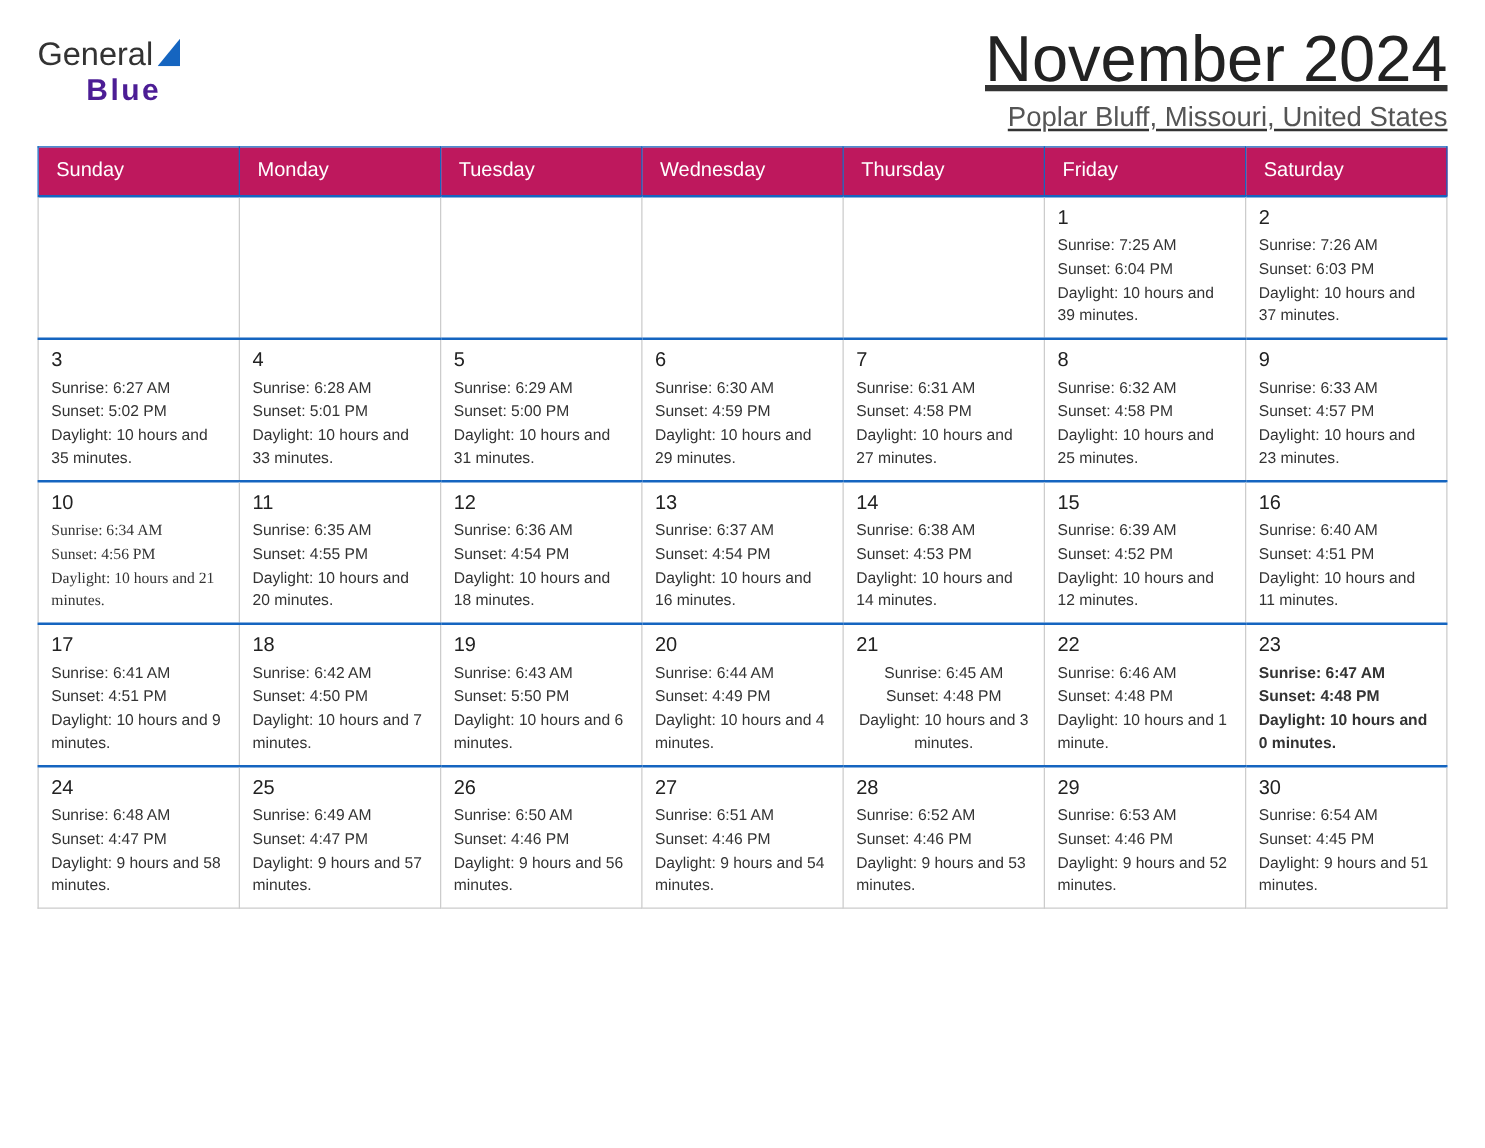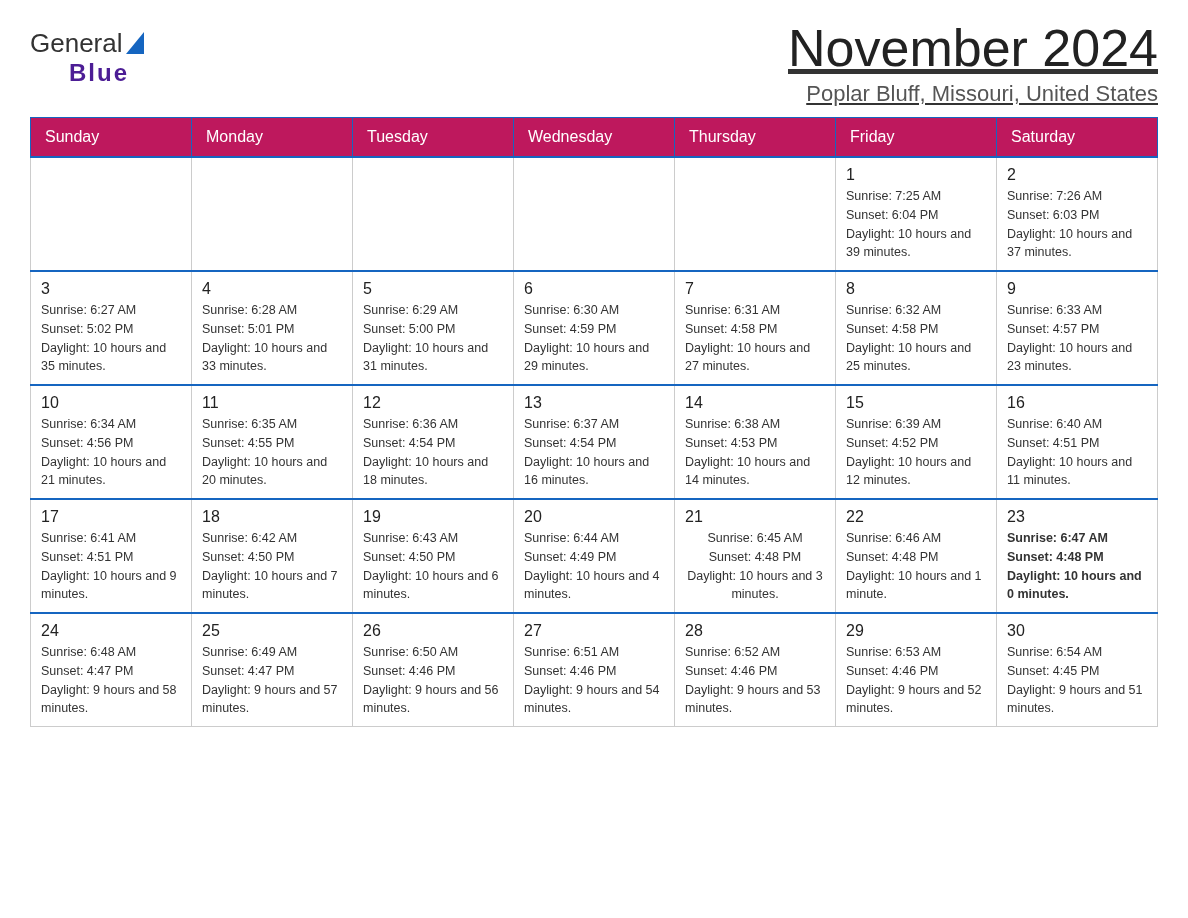--- a/index.html
+++ b/index.html
@@ -181,21 +181,21 @@
         <td>
           <span class="day-number">9</span>
           <div class="day-info" style="white-space: pre-line;">Sunrise: 6:33 AM
 Sunset: 4:57 PM
 Daylight: 10 hours and 23 minutes.</div>
         </td>
       </tr>
       <tr class="week-row">
         <td>
           <span class="day-number">10</span>
-          <div class="day-info" style="white-space: pre-line;">Sunrise: 6:34 AM
+          <div class="day-info" style="white-space: pre-line; font-family: Liberation Serif, serif;">Sunrise: 6:34 AM
 Sunset: 4:56 PM
 Daylight: 10 hours and 21 minutes.</div>
         </td>
         <td>
           <span class="day-number">11</span>
           <div class="day-info" style="white-space: pre-line;">Sunrise: 6:35 AM
 Sunset: 4:55 PM
 Daylight: 10 hours and 20 minutes.</div>
         </td>
         <td>
@@ -238,21 +238,21 @@
         </td>
         <td>
           <span class="day-number">18</span>
           <div class="day-info" style="white-space: pre-line;">Sunrise: 6:42 AM
 Sunset: 4:50 PM
 Daylight: 10 hours and 7 minutes.</div>
         </td>
         <td>
           <span class="day-number">19</span>
           <div class="day-info" style="white-space: pre-line;">Sunrise: 6:43 AM
-Sunset: 4:50 PM
+Sunset: 5:50 PM
 Daylight: 10 hours and 6 minutes.</div>
         </td>
         <td>
           <span class="day-number">20</span>
           <div class="day-info" style="white-space: pre-line;">Sunrise: 6:44 AM
 Sunset: 4:49 PM
 Daylight: 10 hours and 4 minutes.</div>
         </td>
         <td>
           <span class="day-number">21</span>

